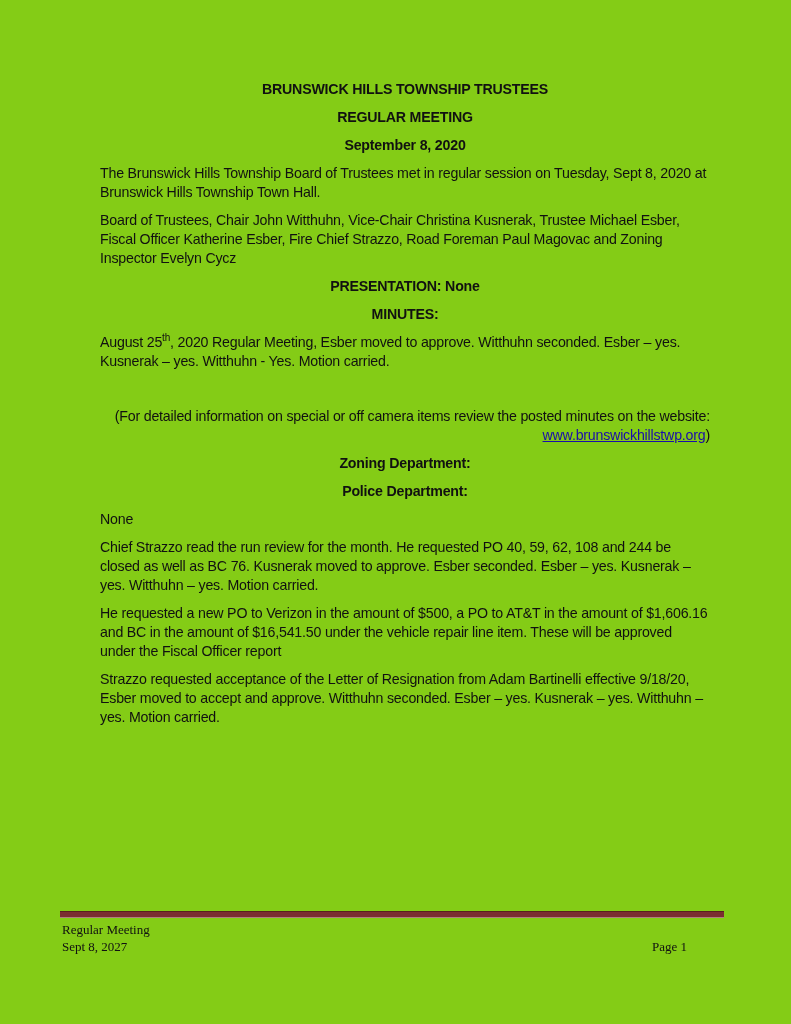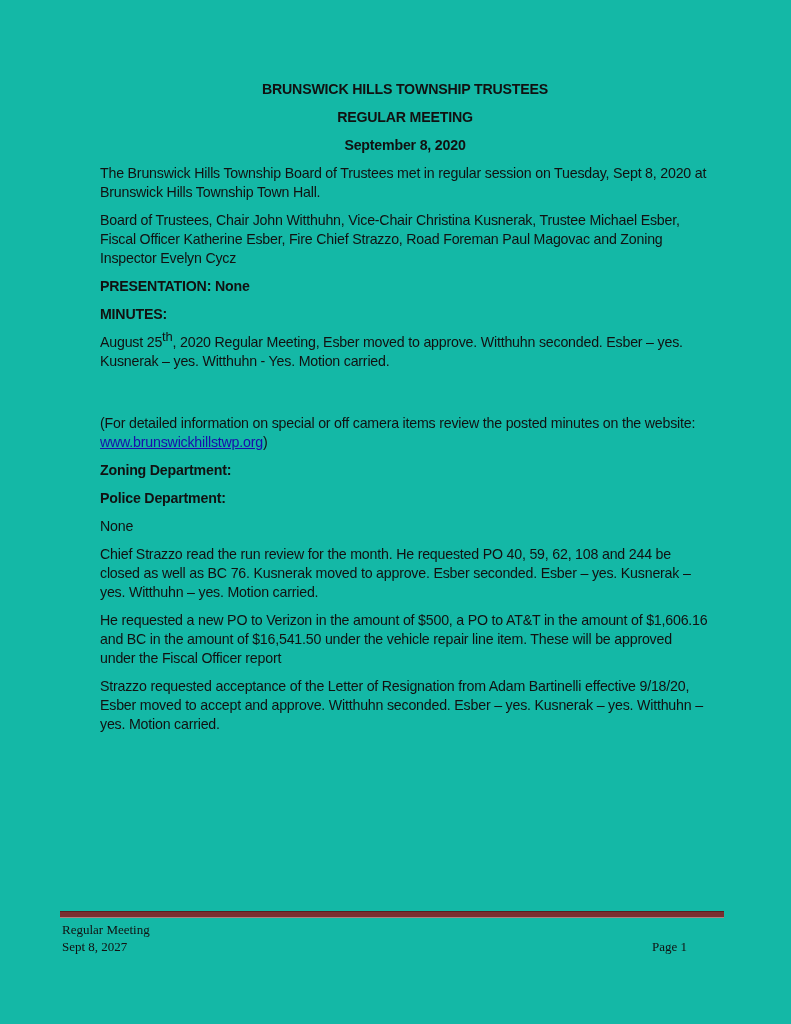--- a/index.html
+++ b/index.html
@@ -1,28 +1,28 @@
 <!DOCTYPE html>
 <html><head>
   <meta charset="utf-8">
   <style>
     html, body { margin: 0; padding: 0; background: #ffffff; }
     body { width: 791px; height: 1024px; position: relative; overflow: hidden; color: #111; }
-    .page { position: absolute; left: 0; top: 0; width: 791px; height: 1024px; background: #14b8a6; }
+    .page { position: absolute; left: 0; top: 0; width: 791px; height: 1024px; background: #84cc16; }
     .content {
       position: absolute; left: 100px; top: 80px; width: 610px;
       font-family: "Liberation Sans", sans-serif; font-size: 14.2px; line-height: 19px;
       letter-spacing: -0.2px;
     }
     .title { text-align: center; font-weight: bold; margin: 0 0 9px 0; font-size: 14.2px; }
-    p { margin: 8px 0 9px 0; }
-    .heading { font-weight: bold; margin: 0 0 9px 0; }
-    .center { text-align: left; }
+    p { margin: 1px 0 9px 0; }
+    .heading { font-weight: bold; margin: 0 0 9px 0; text-align: center; }
+    .center { text-align: right; }
     .link { color: #1a0dab; text-decoration: underline; }
-    sup { font-size: 13px; line-height: 0; }
+    sup { font-size: 10px; line-height: 0; }
     .spacer { height: 26px; }
     .footer-rule {
       position: absolute; left: 60px; top: 911px; width: 664px; height: 5px;
       background: #7a2e30; border-top: 1px solid #5a1e20; border-bottom: 1px solid #b08080;
     }
     .footer {
       position: absolute; left: 62px; top: 921px; width: 625px;
       font-family: "Liberation Serif", serif; font-size: 13px; line-height: 17px; color: #111;
     }
     .footer .right { position: absolute; right: 0; top: 17px; }

